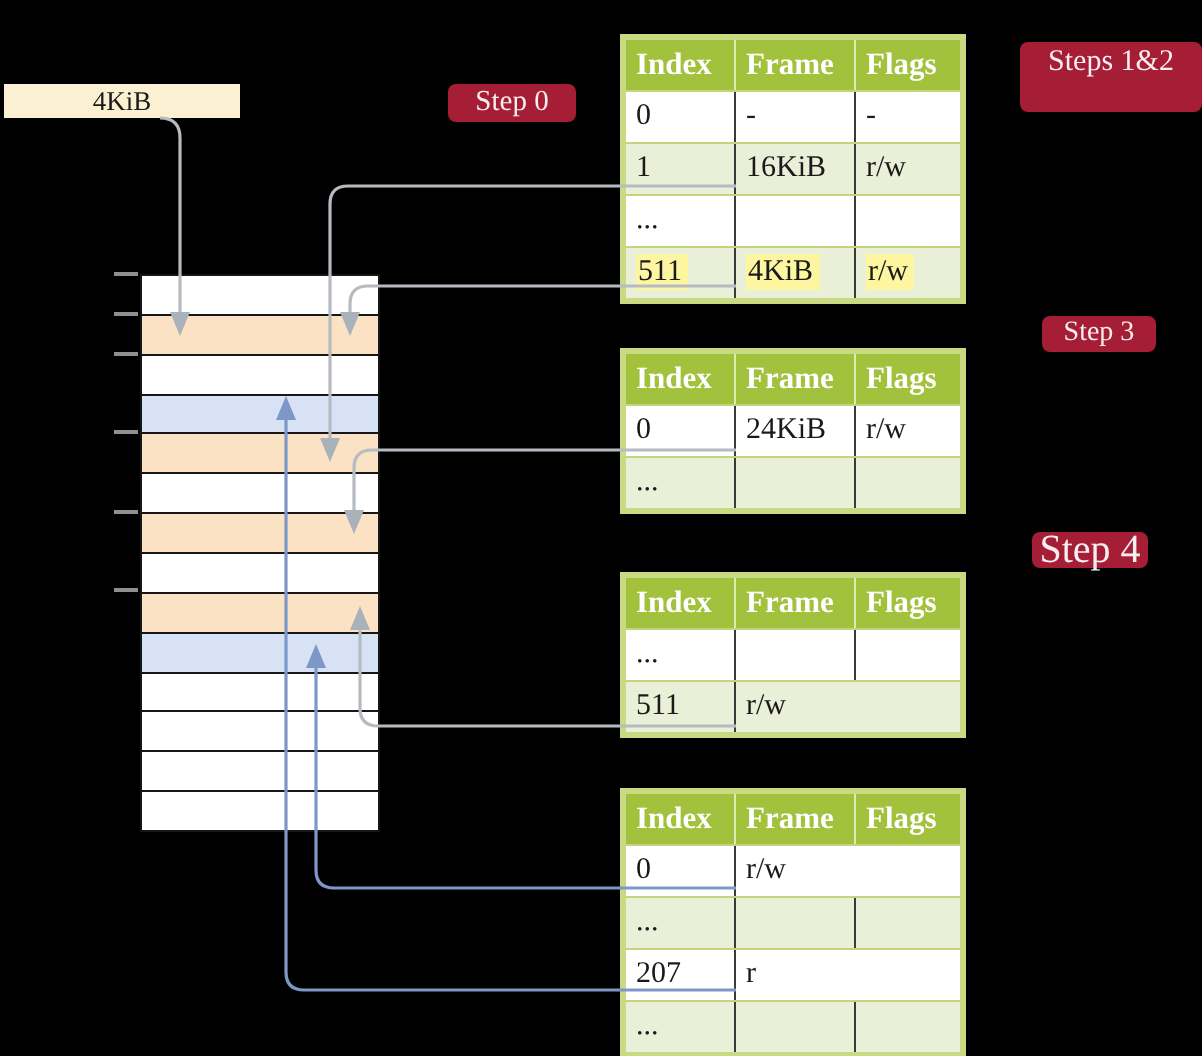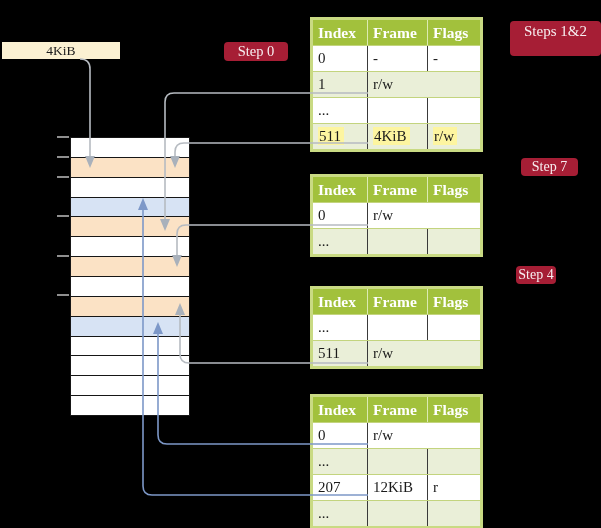--- a/index.html
+++ b/index.html
@@ -14,21 +14,21 @@
     text-align:center;line-height:17px;
   }
   
   .badge{
     position:absolute;background:var(--c-badge-red,#a61e35);color:#f7eef0;
     border-radius:4px;text-align:center;white-space:nowrap;
   }
   .badge.b0{left:188px;top:42px;width:64px;height:19px;line-height:19px;font-size:14.5px;margin-left:36px;}
   .badge.b12{left:510px;top:21px;width:91px;height:35px;line-height:21px;font-size:15px;}
   .badge.b3{left:521px;top:158px;width:57px;height:18px;line-height:18px;font-size:14px;}
-  .badge.b4{left:516px;top:266px;width:40px;height:18px;line-height:18px;font-size:14px;}
+  .badge.b4{left:516px;top:266px;width:58px;height:18px;line-height:18px;font-size:20px;}
   
   .memory{
     position:absolute;left:70px;top:137px;width:118px;height:277px;
     border:1px solid #161616;display:flex;flex-direction:column;
   }
   .mem-row{flex:1;border-bottom:1px solid #161616;}
   .mem-row:last-child{border-bottom:none;}
   .mem-white{background:#ffffff;}
   .mem-orange{background:var(--c-orange,#fbe2c5);}
   .mem-blue{background:var(--c-blue-row,#d7e3f4);}
@@ -68,21 +68,21 @@
 </style>
 </head>
 <body>
 
 <div id="canvas">
 
   <div class="frame-label">4KiB</div>
 
   <div class="badge b0">Step 0</div>
   <div class="badge b12">Steps 1&amp;2</div>
-  <div class="badge b3">Step 7</div>
+  <div class="badge b3">Step 3</div>
   <div class="badge b4">Step 4</div>
 
   <div class="memory">
       <div class="mem-row mem-white"></div>
       <div class="mem-row mem-orange"></div>
       <div class="mem-row mem-white"></div>
       <div class="mem-row mem-blue"></div>
       <div class="mem-row mem-orange"></div>
       <div class="mem-row mem-white"></div>
       <div class="mem-row mem-orange"></div>
@@ -101,20 +101,21 @@
       <div class="cell c-frame">Frame</div>
       <div class="cell c-flags">Flags</div>
     </div>
     <div class="trow shade-white">
       <div class="cell c-index"><span class="cv">0</span></div>
       <div class="cell c-frame"><span class="cv">-</span></div>
       <div class="cell c-flags"><span class="cv">-</span></div>
     </div>
     <div class="trow shade-green">
       <div class="cell c-index"><span class="cv">1</span></div>
+      <div class="cell c-frame"><span class="cv">16KiB</span></div>
       <div class="cell c-flags"><span class="cv">r/w</span></div>
     </div>
     <div class="trow shade-white">
       <div class="cell c-index"><span class="cv">...</span></div>
       <div class="cell c-frame"><span class="cv"></span></div>
       <div class="cell c-flags"><span class="cv"></span></div>
     </div>
     <div class="trow shade-green hl">
       <div class="cell c-index"><span class="cv">511</span></div>
       <div class="cell c-frame"><span class="cv">4KiB</span></div>
@@ -123,20 +124,21 @@
   </div>
 
   <div class="ptable t2">
     <div class="thead">
       <div class="cell c-index">Index</div>
       <div class="cell c-frame">Frame</div>
       <div class="cell c-flags">Flags</div>
     </div>
     <div class="trow shade-white">
       <div class="cell c-index"><span class="cv">0</span></div>
+      <div class="cell c-frame"><span class="cv">24KiB</span></div>
       <div class="cell c-flags"><span class="cv">r/w</span></div>
     </div>
     <div class="trow shade-green">
       <div class="cell c-index"><span class="cv">...</span></div>
       <div class="cell c-frame"><span class="cv"></span></div>
       <div class="cell c-flags"><span class="cv"></span></div>
     </div>
   </div>
 
   <div class="ptable t3">
@@ -166,21 +168,20 @@
       <div class="cell c-index"><span class="cv">0</span></div>
       <div class="cell c-flags"><span class="cv">r/w</span></div>
     </div>
     <div class="trow shade-green">
       <div class="cell c-index"><span class="cv">...</span></div>
       <div class="cell c-frame"><span class="cv"></span></div>
       <div class="cell c-flags"><span class="cv"></span></div>
     </div>
     <div class="trow shade-white">
       <div class="cell c-index"><span class="cv">207</span></div>
-      <div class="cell c-frame"><span class="cv">12KiB</span></div>
       <div class="cell c-flags"><span class="cv">r</span></div>
     </div>
     <div class="trow shade-green">
       <div class="cell c-index"><span class="cv">...</span></div>
       <div class="cell c-frame"><span class="cv"></span></div>
       <div class="cell c-flags"><span class="cv"></span></div>
     </div>
   </div>
 
   <svg class="overlay" width="601" height="528">

